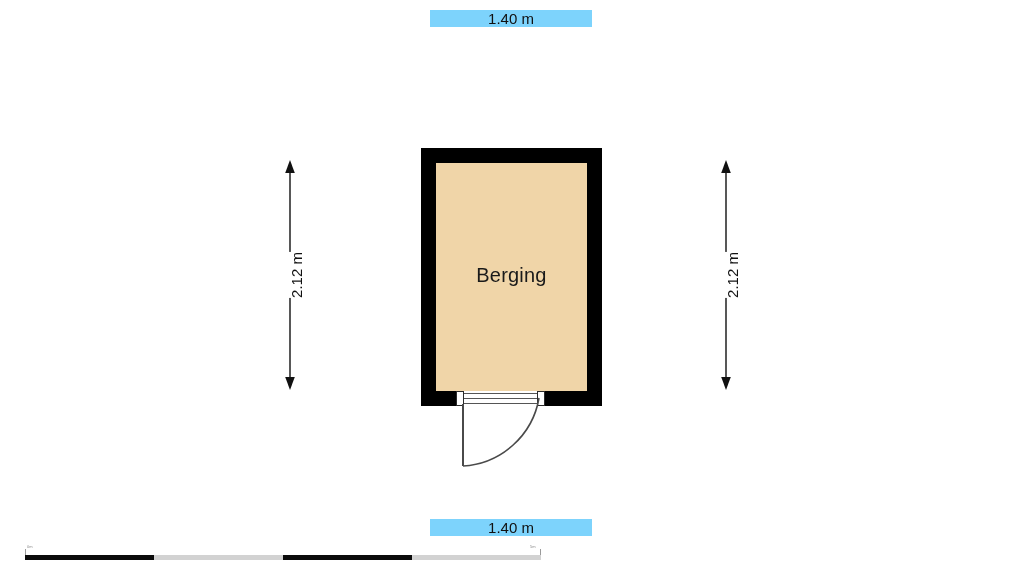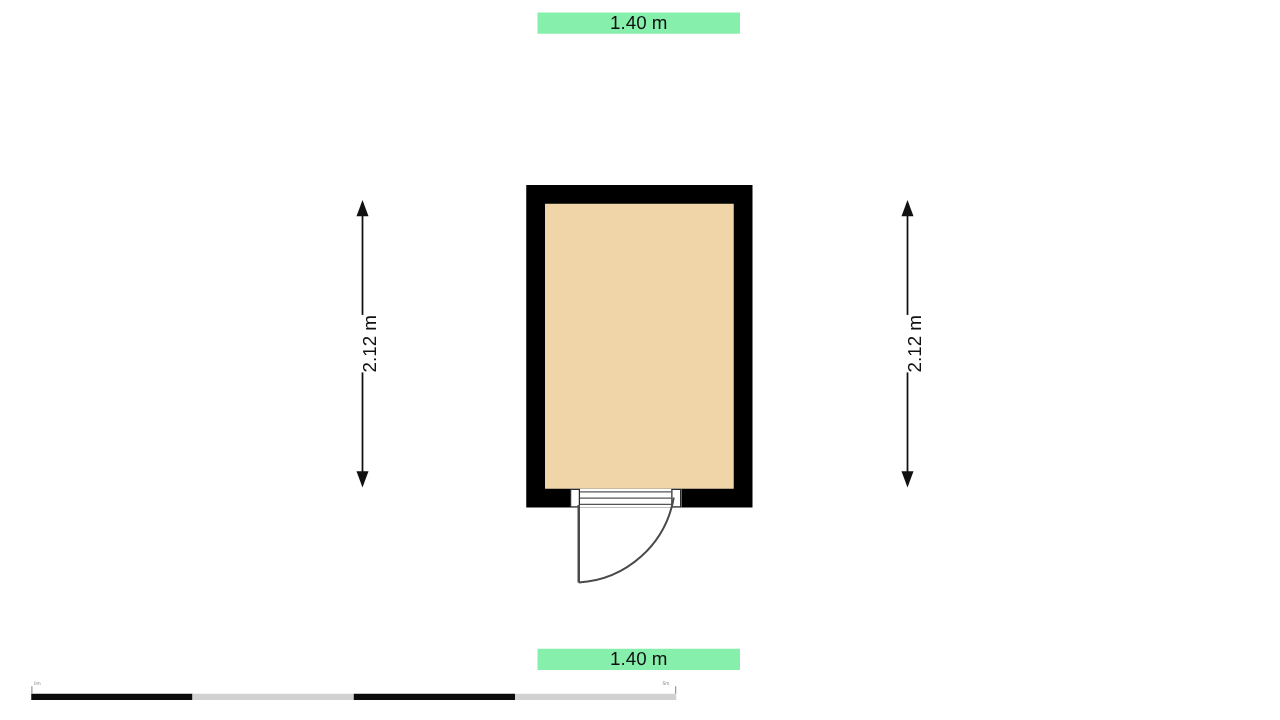--- a/index.html
+++ b/index.html
@@ -114,21 +114,21 @@
 
   .dim-h { height: 26px; }
   .dim-h .dim-text {
     position: absolute;
     top: -2px;
     left: 0;
     width: 100%;
     text-align: center;
     font-size: 15px;
     color: #111111;
-    background: #86efac;
+    background: #7dd3fc;
     white-space: nowrap;
   }
 
   .dim-v { width: 26px; }
   .dim-v .dim-text {
     position: absolute;
     left: 50%;
     top: 50%;
     transform: translate(-50%, -50%) rotate(-90deg);
     font-size: 15px;
@@ -173,20 +173,21 @@
     white-space: nowrap;
   }
 </style>
 </head>
 <body>
 
 <div id="plan">
 
   <div class="room-walls"></div>
   <div class="room-interior"></div>
+  <div class="room-label">Berging</div>
 
   <div class="door-gap"></div>
   <div class="door-sill s1"></div>
   <div class="door-sill s2"></div>
   <div class="door-sill s3"></div>
   <div class="door-jamb left"></div>
   <div class="door-jamb right"></div>
   <div class="door-leaf"></div>
   <div class="door-arc">
     <svg width="92" height="92" viewBox="0 0 92 92">

